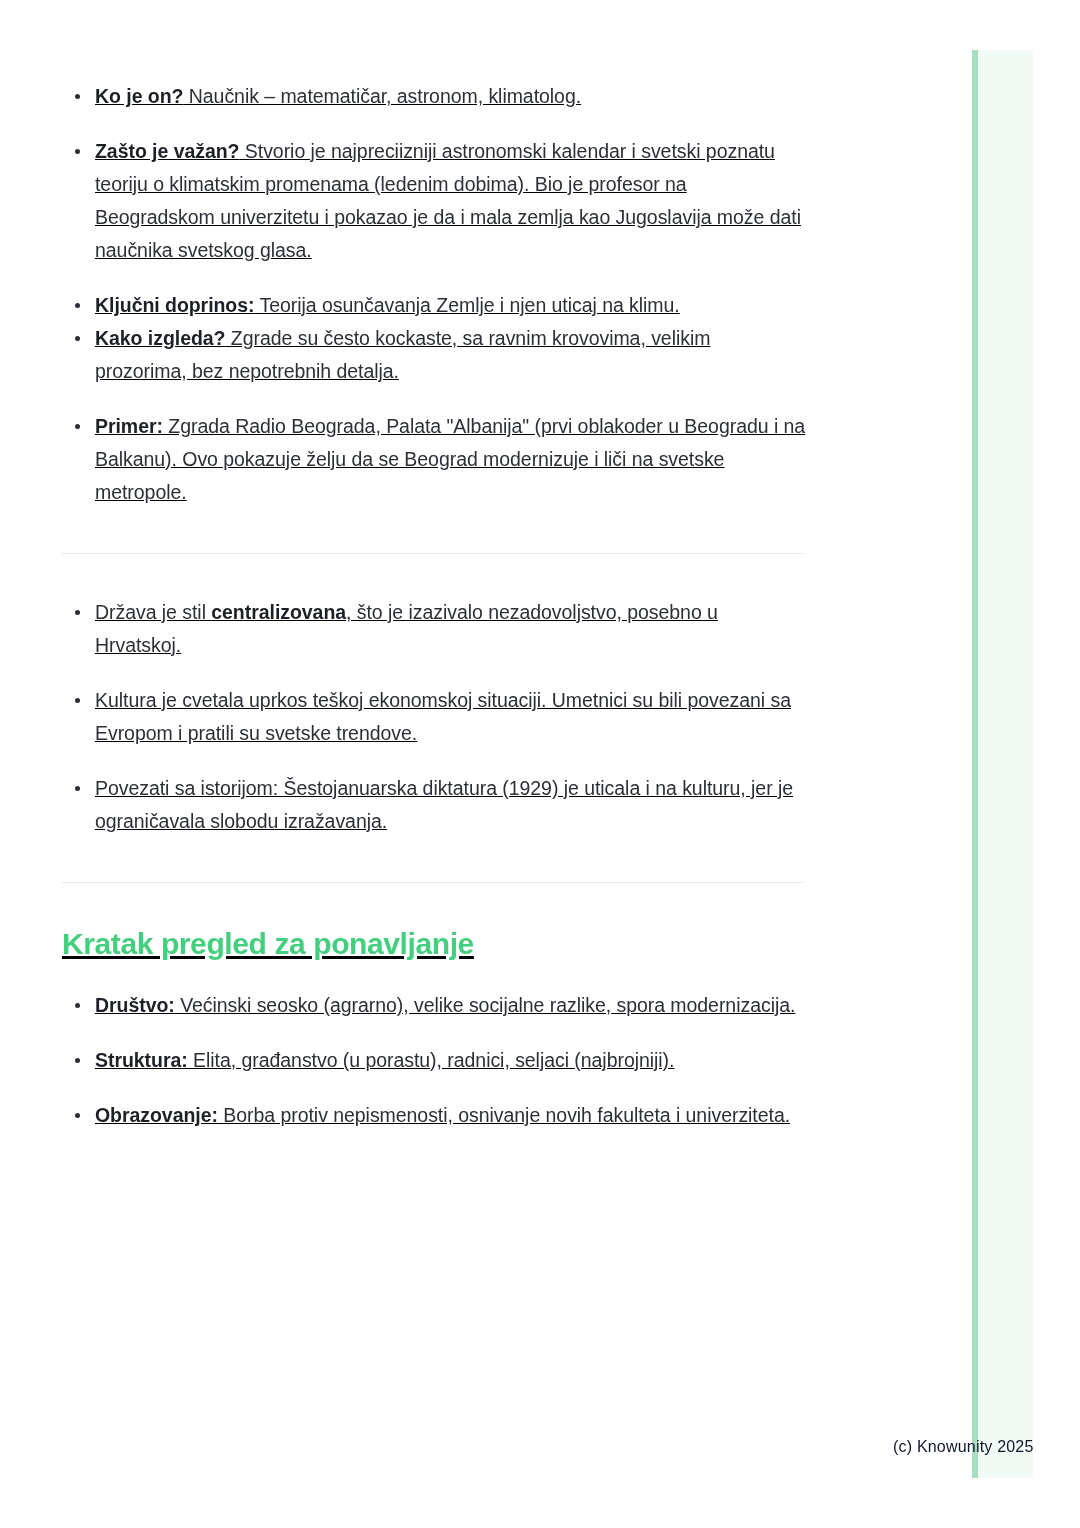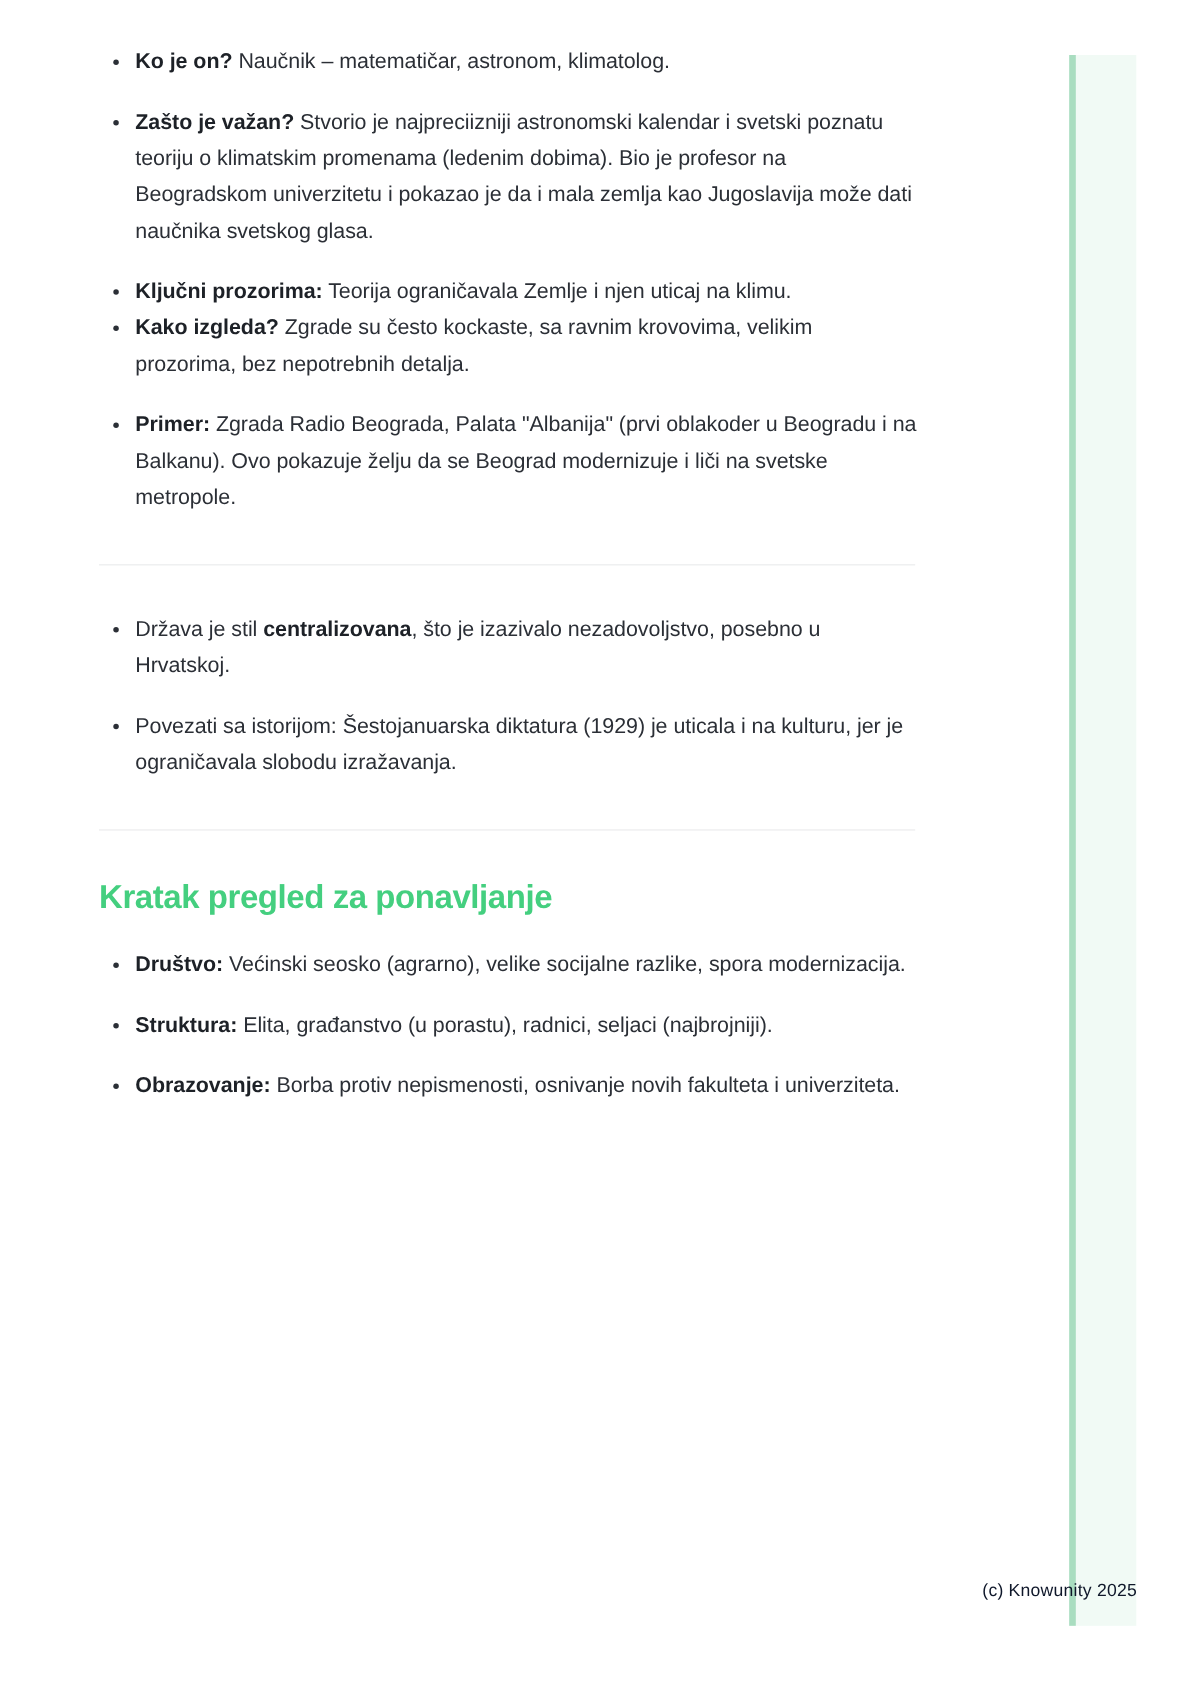--- a/index.html
+++ b/index.html
@@ -48,23 +48,24 @@
 
   
   .page {
     position: absolute;
     left: 0;
     top: 0;
     width: 1080px;
     padding: 0;
   }
   .content {
-    margin-left: 90px;
+    margin-left: 62px;
     width: 745px;
-    padding-top: 40px;
+    padding-top: 80px;
+    text-decoration: underline;
   }
 
   
   ul.bullets {
     list-style: none;
     margin: 0;
     padding: 0;
   }
   ul.bullets > li {
     position: relative;
@@ -132,38 +133,41 @@
   <div class="content">
 
     <ul class="bullets">
       <li>
         <span class="b">Ko je on?</span><span> Naučnik – matematičar, astronom, klimatolog.</span>
       </li>
       <li>
         <span class="b">Zašto je važan?</span><span> Stvorio je najpreciizniji astronomski kalendar i svetski poznatu teoriju o klimatskim promenama (ledenim dobima). Bio je profesor na Beogradskom univerzitetu i pokazao je da i mala zemlja kao Jugoslavija može dati naučnika svetskog glasa.</span>
       </li>
       <li>
-        <span class="b">Ključni prozorima:</span><span> Teorija ograničavala Zemlje i njen uticaj na klimu.</span>
+        <span class="b">Ključni doprinos:</span><span> Teorija osunčavanja Zemlje i njen uticaj na klimu.</span>
       </li>
     </ul>
 
     <ul class="bullets">
       <li>
         <span class="b">Kako izgleda?</span><span> Zgrade su često kockaste, sa ravnim krovovima, velikim prozorima, bez nepotrebnih detalja.</span>
       </li>
       <li>
         <span class="b">Primer:</span><span> Zgrada Radio Beograda, Palata "Albanija" (prvi oblakoder u Beogradu i na Balkanu). Ovo pokazuje želju da se Beograd modernizuje i liči na svetske metropole.</span>
       </li>
     </ul>
 
     <div class="divider"></div>
 
     <ul class="bullets">
       <li>
         <span>Država je stil </span><span class="b">centralizovana</span><span>, što je izazivalo nezadovoljstvo, posebno u Hrvatskoj.</span>
+      </li>
+      <li>
+        <span></span><span class="b"></span><span>Kultura je cvetala uprkos teškoj ekonomskoj situaciji. Umetnici su bili povezani sa Evropom i pratili su svetske trendove.</span>
       </li>
       <li>
         <span></span><span class="b"></span><span>Povezati sa istorijom: Šestojanuarska diktatura (1929) je uticala i na kulturu, jer je ograničavala slobodu izražavanja.</span>
       </li>
     </ul>
 
     <div class="divider"></div>
 
     <h2 class="section-title">Kratak pregled za ponavljanje</h2>
     <ul class="bullets">

